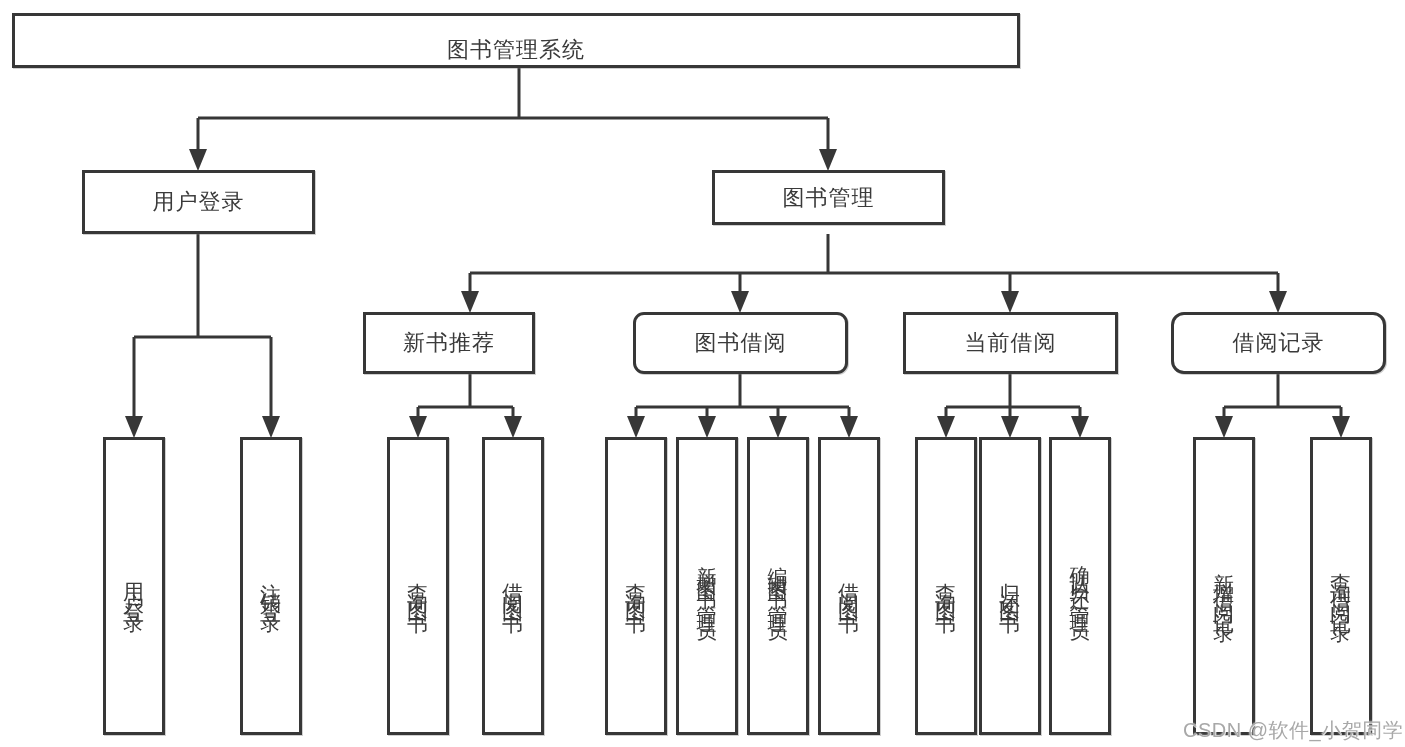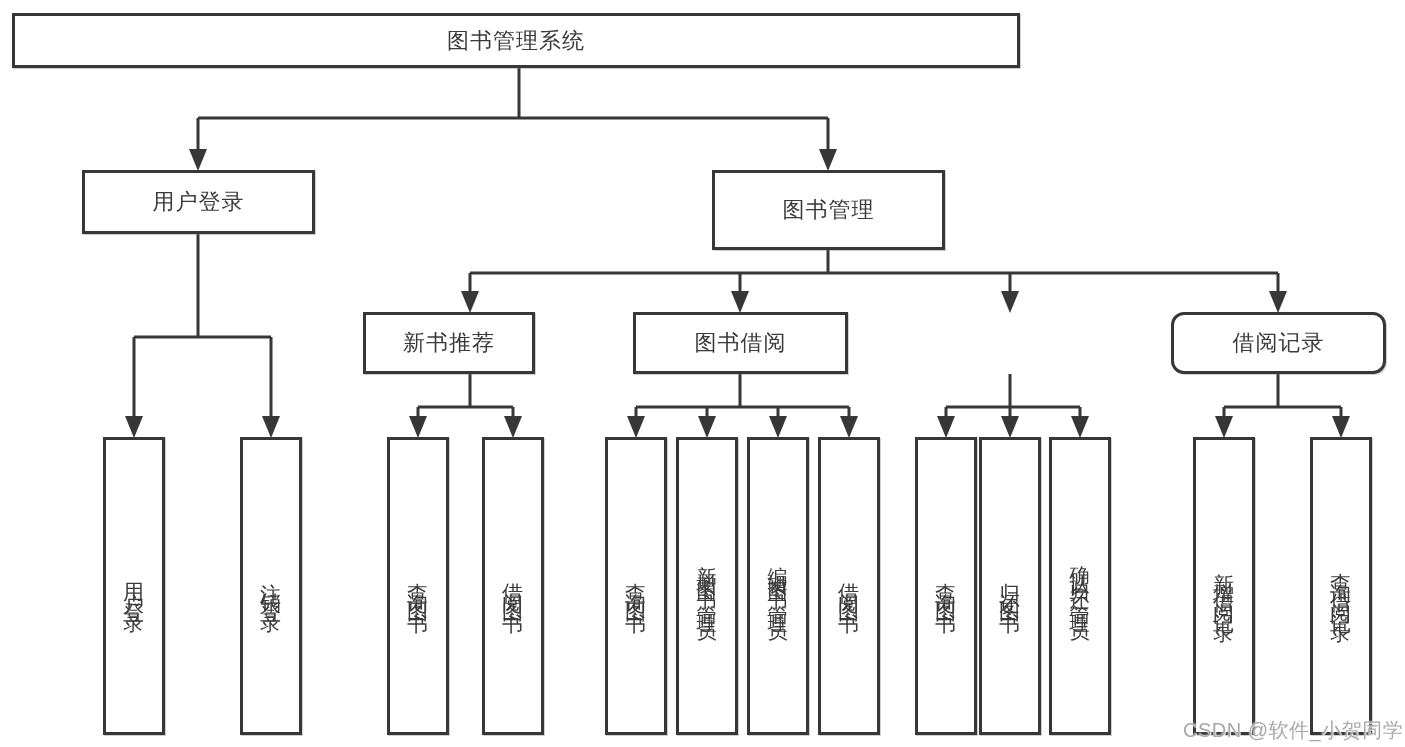--- a/index.html
+++ b/index.html
@@ -90,36 +90,39 @@
     <path d="M1010,374 V407 M946,407 H1080 M946,407 V417 M1010,407 V417 M1080,407 V417"></path>
     <polygon points="937,416 955,416 946,438"></polygon>
     <polygon points="1001,416 1019,416 1010,438"></polygon>
     <polygon points="1071,416 1089,416 1080,438"></polygon>
 
     <path d="M1278,374 V407 M1224,407 H1341 M1224,407 V417 M1341,407 V417"></path>
     <polygon points="1215,416 1233,416 1224,438"></polygon>
     <polygon points="1332,416 1350,416 1341,438"></polygon>
   </svg>
 
-  <div class="box" style="left:12px; top:13px; width:1008px; height:55px;">
+  <div class="box" style="left:12px; top:13px; width:1008px; height:55px;align-items:flex-end;">
     <span class="hlabel">图书管理系统</span>
   </div>
 
   <div class="box" style="left:82px; top:170px; width:233px; height:64px;">
     <span class="hlabel">用户登录</span>
   </div>
-  <div class="box" style="left:712px; top:170px; width:233px; height:80px;">
+  <div class="box" style="left:712px; top:170px; width:233px; height:55px;">
     <span class="hlabel">图书管理</span>
   </div>
 
   <div class="box" style="left:363px; top:312px; width:172px; height:62px;">
     <span class="hlabel">新书推荐</span>
   </div>
-  <div class="box" style="left:633px; top:312px; width:215px; height:62px;">
+  <div class="box" style="left:633px; top:312px; width:215px; height:62px;border-radius:11px;">
     <span class="hlabel">图书借阅</span>
+  </div>
+  <div class="box" style="left:903px; top:312px; width:215px; height:62px;">
+    <span class="hlabel">当前借阅</span>
   </div>
   <div class="box" style="left:1171px; top:312px; width:215px; height:62px;border-radius:13px;">
     <span class="hlabel">借阅记录</span>
   </div>
 
   <div class="box vbox" style="left:103px;">
     <span class="vlabel">用户登录</span>
   </div>
   <div class="box vbox" style="left:240px;">
     <span class="vlabel">注销登录</span>

